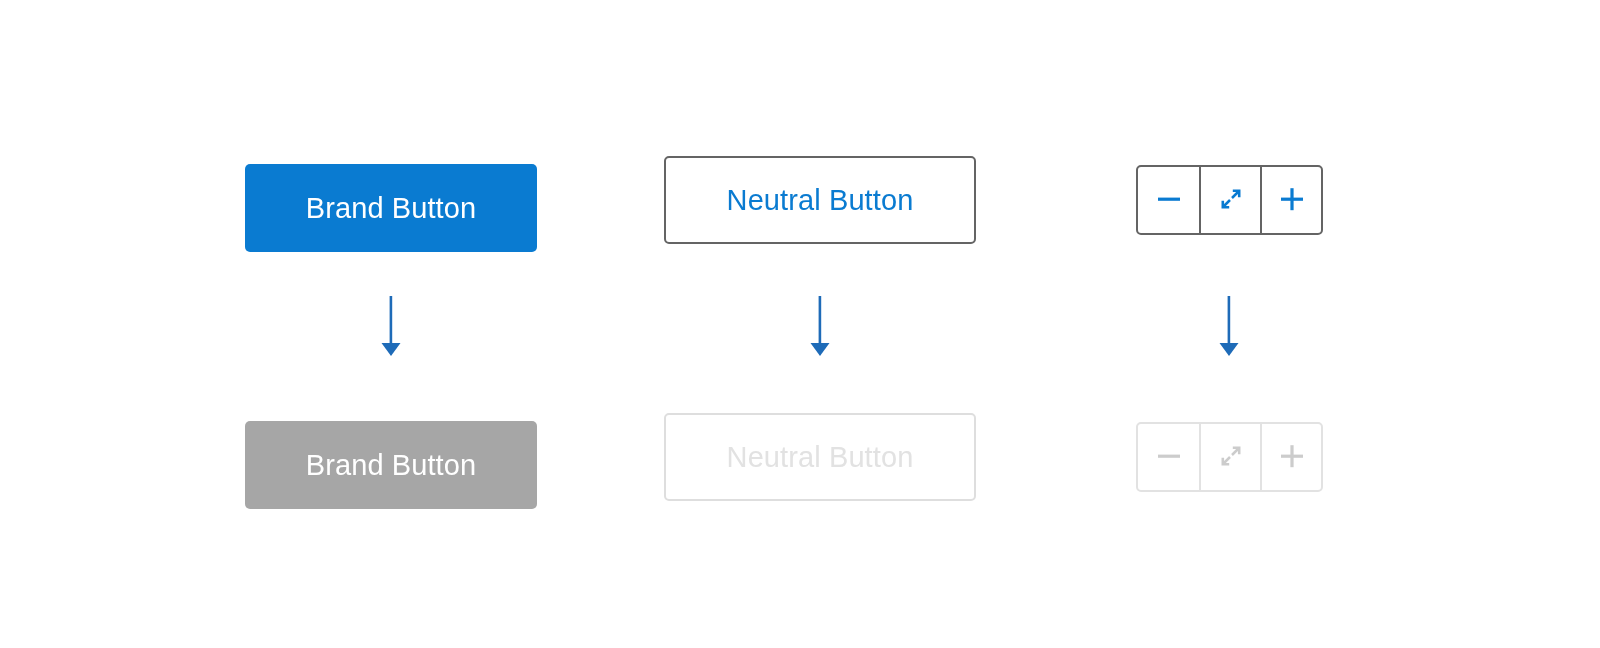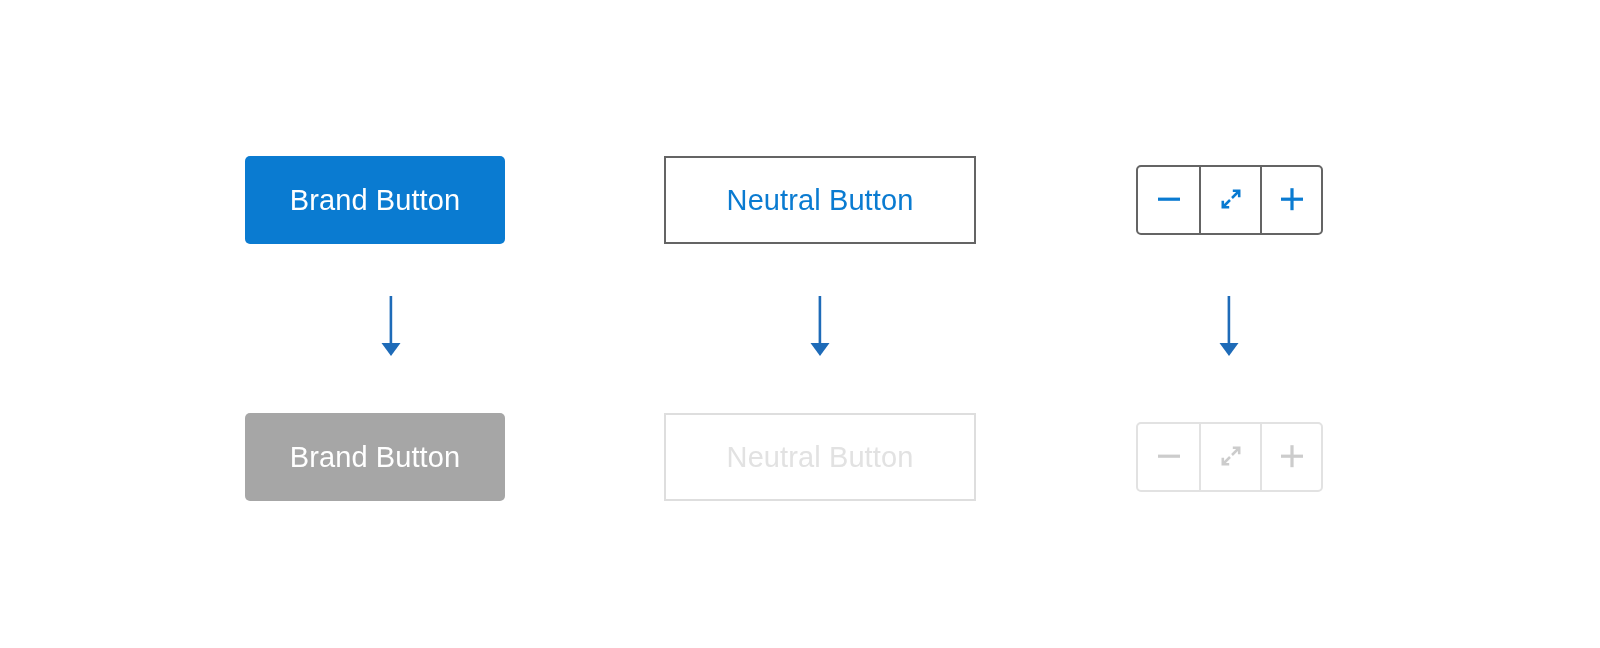--- a/index.html
+++ b/index.html
@@ -19,53 +19,54 @@
     position: absolute;
     inset: 0;
   }
 
   
   .abs { position: absolute; }
 
   
   .brand-btn {
     left: 245px;
-    width: 260px;
+    width: 292px;
     height: 88px;
     border-radius: 5px;
     border: none;
     display: flex;
     align-items: center;
     justify-content: center;
     font-size: 29px;
     font-weight: 400;
     letter-spacing: .1px;
     box-sizing: border-box;
     padding: 0;
     cursor: pointer;
     font-family: "Liberation Sans", sans-serif;
+    margin-top: 8px;
   }
   .brand-btn.enabled {
     background: #0a7bd1;
     color: #ffffff;
     top: 156px;
   }
   .brand-btn.disabled {
     background: #a6a6a6;
     color: #ffffff;
     top: 413px;
     cursor: default;
   }
 
   
   .neutral-btn {
     left: 664px;
     width: 312px;
     height: 88px;
-    border-radius: 0;
+    border-radius: 5px;
     background: #ffffff;
     display: flex;
     align-items: center;
     justify-content: center;
     font-size: 29px;
     font-weight: 400;
     letter-spacing: .1px;
     box-sizing: border-box;
     padding: 0;
     cursor: pointer;

